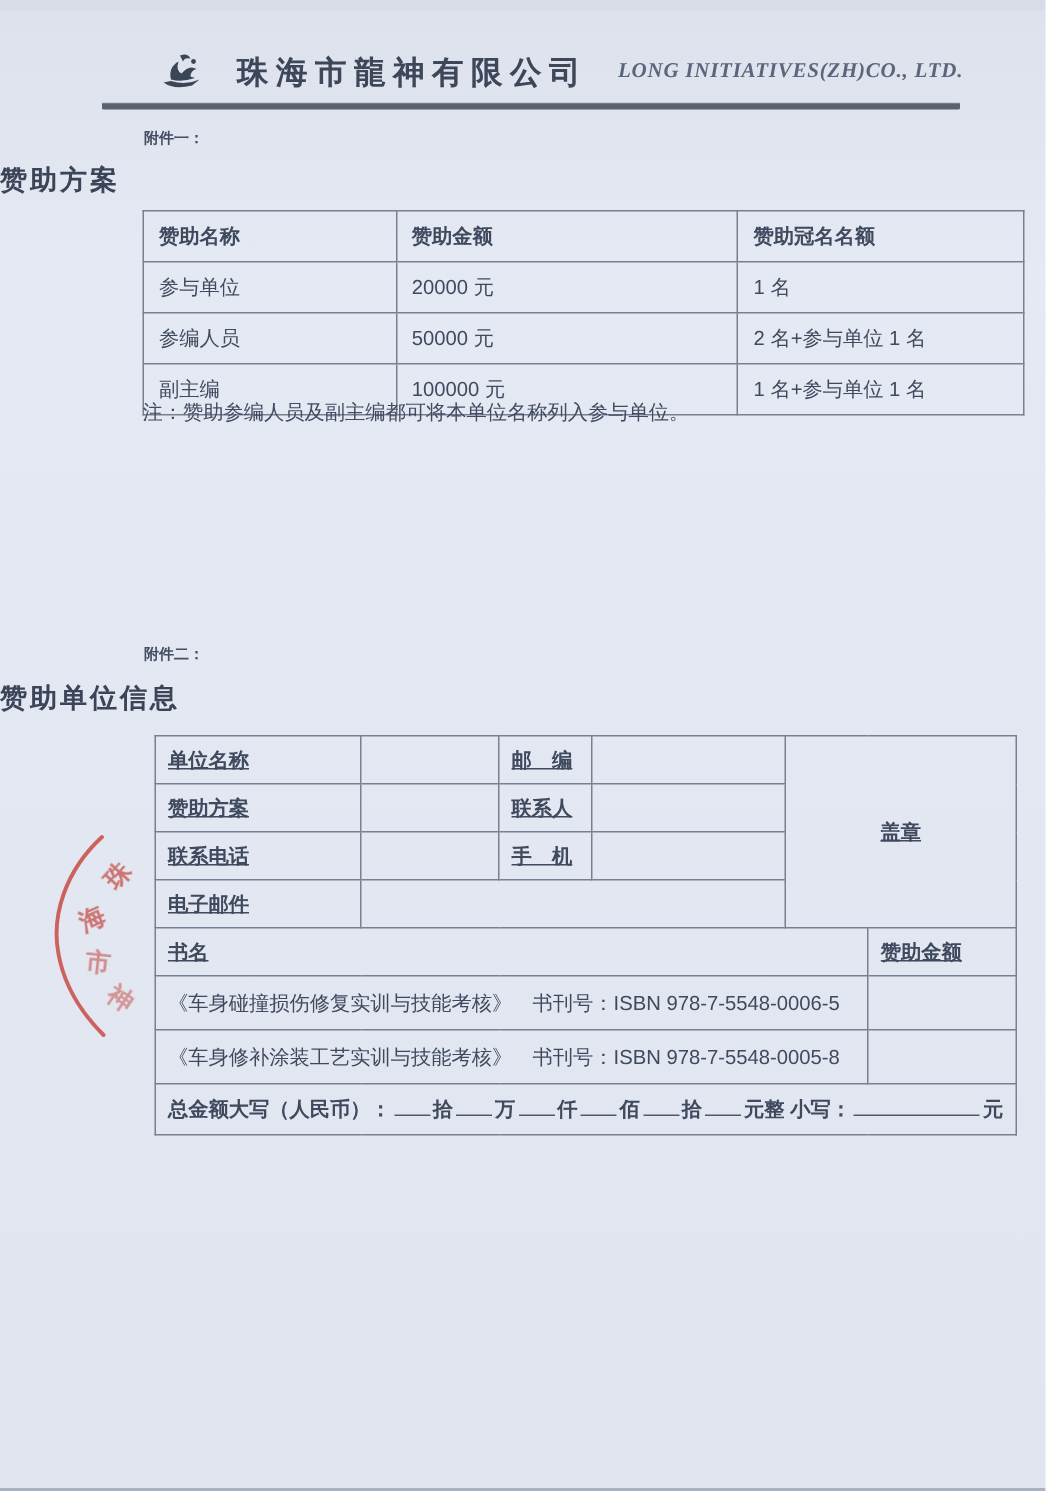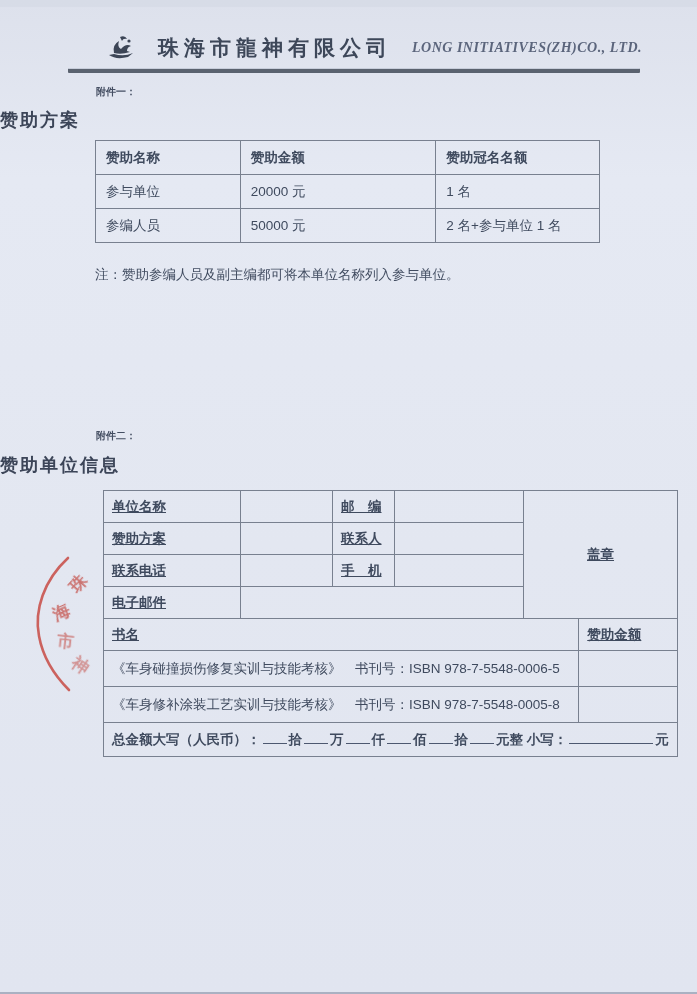--- a/index.html
+++ b/index.html
@@ -32,21 +32,21 @@
   .att1-label{top:85px;}
   .att2-label{top:429px;}
   .doc-title{position:absolute;left:0;width:667px;text-align:left;font-size:18px;font-weight:bold;color:#3c4558;letter-spacing:2px;}
   .title1{top:108px;}
   .title2{top:453px;}
 
   
   table{border-collapse:collapse;}
   .tbl{position:absolute;background:transparent;}
   .tbl td,.tbl th{border:1.5px solid #78808f;font-size:13.5px;color:#3f4a5e;text-align:left;vertical-align:middle;}
-  .tbl1{left:95px;top:140px;width:505px;}
+  .tbl1{left:95px;top:140px;width:588px;}
   .tbl1 th{font-weight:700;height:29px;padding:2px 10px;}
   .tbl1 td{font-weight:500;height:29px;padding:2px 10px;}
 
   
   .tbl2{left:103px;top:490px;width:501px;}
   .tbl2 td{padding:2px 8px;}
   .tbl2 .lbl{font-weight:700;}
   .row-std td{height:27px;text-decoration:underline;}
   .row-book td{height:31px;font-weight:500;}
   .seal-cell{text-align:center !important;font-weight:700;}
@@ -104,20 +104,25 @@
   </tr>
   <tr>
     <td>参与单位</td>
     <td>20000 元</td>
     <td>1 名</td>
   </tr>
   <tr>
     <td>参编人员</td>
     <td>50000 元</td>
     <td>2 名+参与单位 1 名</td>
+  </tr>
+  <tr>
+    <td>副主编</td>
+    <td>100000 元</td>
+    <td>1 名+参与单位 1 名</td>
   </tr>
 </tbody>
   </table>
 
 <div class="note">注：赞助参编人员及副主编都可将本单位名称列入参与单位。</div>
 
 <div class="att-label att2-label">附件二：</div>
 <div class="doc-title title2">赞助单位信息</div>
 
 <table class="tbl tbl2">

